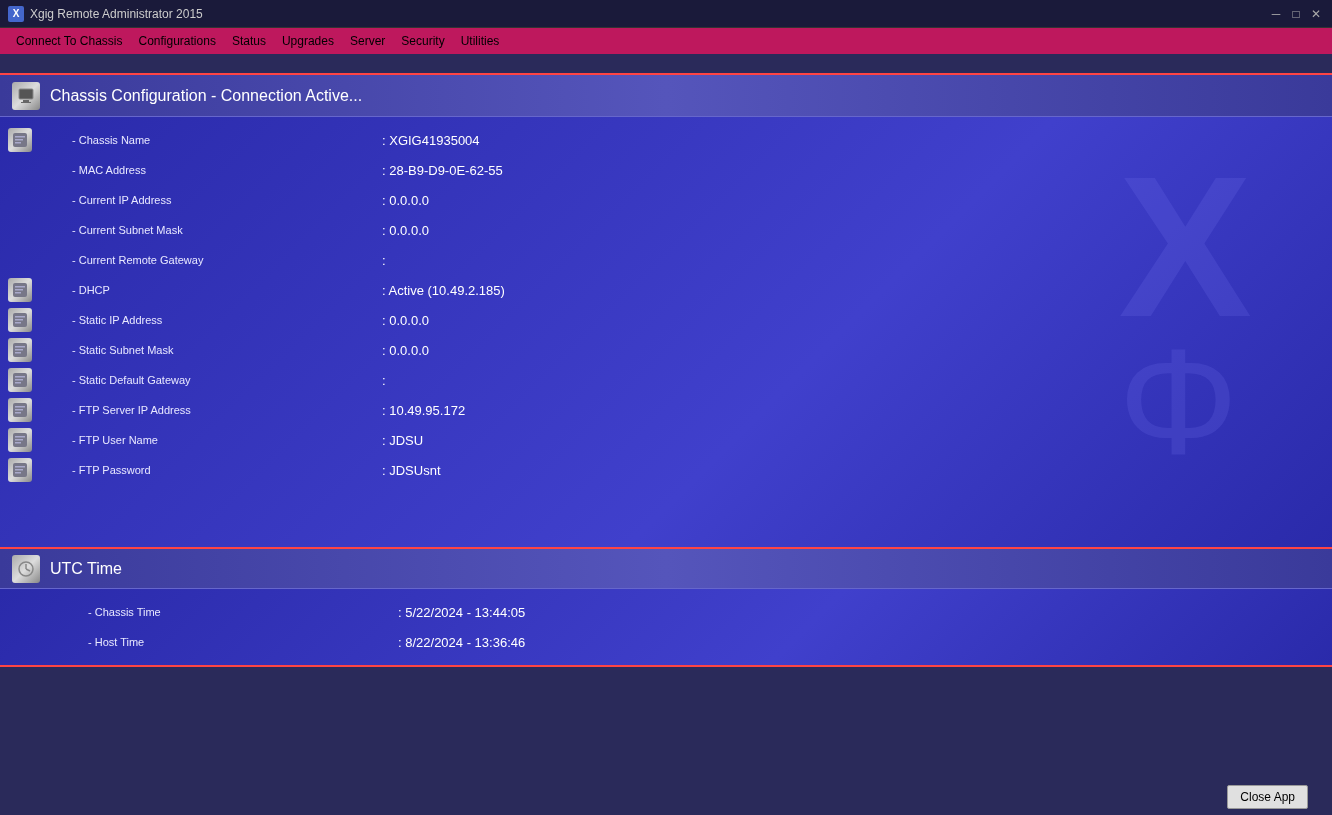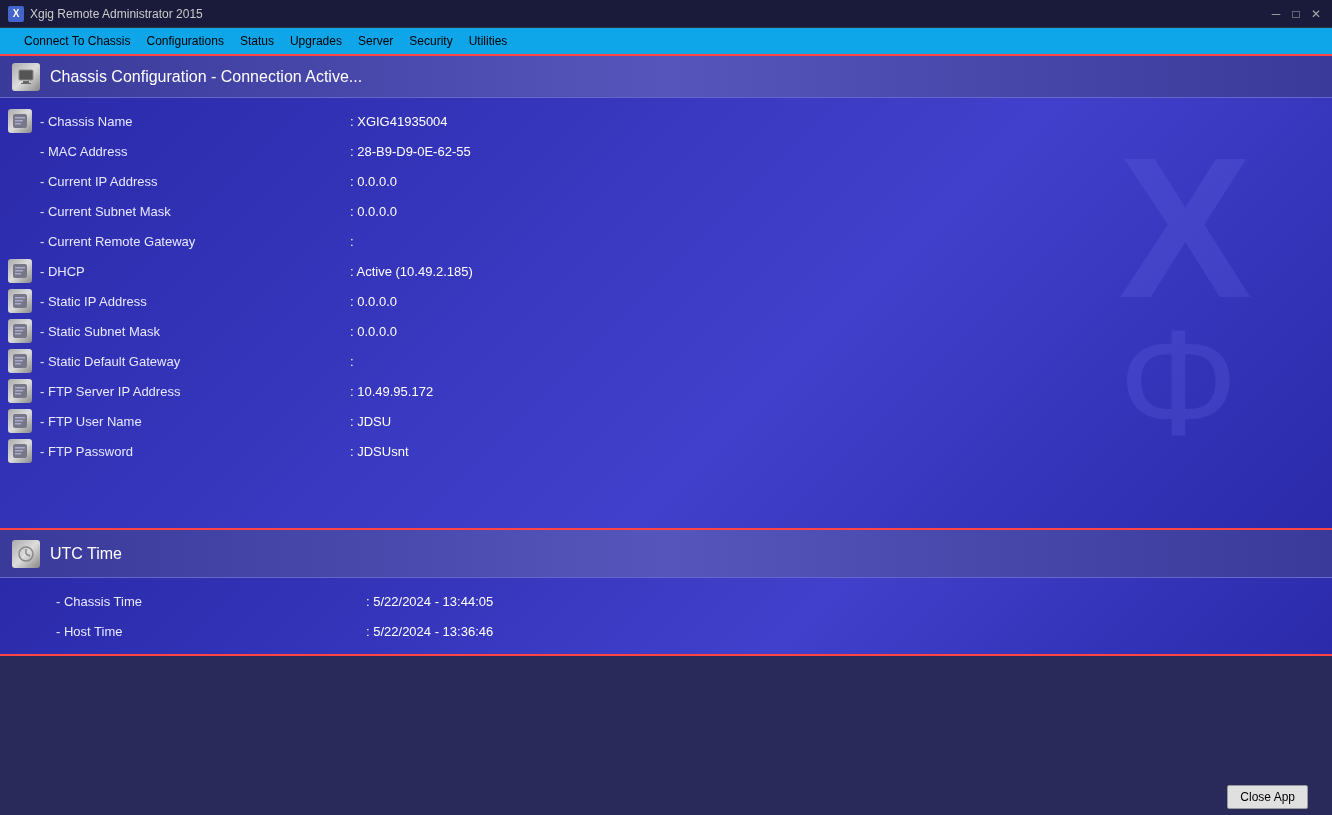--- a/index.html
+++ b/index.html
@@ -41,44 +41,45 @@
       display: flex; gap: 4px;
     }
     .titlebar-btn {
       width: 16px; height: 16px;
       background: none; border: none; color: #aaa;
       font-size: 12px; cursor: pointer; display: flex; align-items: center; justify-content: center;
     }
 
     
     .menubar {
-      background: #0ea5e9;
+      background: #be185d;
       height: 26px;
       display: flex;
       align-items: center;
-      padding: 0 16px;
+      padding: 0 8px;
     }
     .menu-item {
       padding: 3px 8px;
       font-size: 12px;
       color: #000;
       cursor: pointer;
       border-radius: 2px;
     }
 
     
     .section-header {
       background: linear-gradient(90deg, #3a3a9a 0%, #5555bb 50%, #3a3a9a 100%);
       height: 44px;
       display: flex;
       align-items: center;
       padding: 0 12px;
       gap: 10px;
       border-top: 2px solid #ff4444;
       border-bottom: 1px solid #6666cc;
+      margin-top: 19px;
     }
     .section-header-icon {
       width: 28px; height: 28px;
       background: linear-gradient(135deg, #aaa 0%, #ddd 50%, #888 100%);
       border-radius: 3px;
       display: flex; align-items: center; justify-content: center;
       font-size: 14px;
     }
     .section-header-title {
       font-size: 16px;
@@ -136,34 +137,35 @@
       flex-shrink: 0;
       display: flex; align-items: center; justify-content: center;
       font-size: 10px;
     }
     .data-row-icon.empty {
       background: transparent;
     }
     .data-label {
       width: 310px;
       color: #e8e8ff;
-      font-size: 13px;
+      font-size: 11px;
+      margin-left: 32px;
     }
     .data-value {
       color: #ffffff;
       font-size: 13px;
     }
 
     
     .utc-section {
       border-top: 2px solid #ff4444;
     }
     .utc-header {
       background: linear-gradient(90deg, #3a3a9a 0%, #5555bb 50%, #3a3a9a 100%);
-      height: 48px;
+      height: 40px;
       display: flex;
       align-items: center;
       padding: 0 12px;
       gap: 10px;
       border-bottom: 1px solid #6666cc;
     }
 
     .time-section {
       background: linear-gradient(135deg, #2a2aaa 0%, #3535bb 30%, #4040cc 60%, #2a2aaa 100%);
       position: relative;
@@ -366,20 +368,20 @@
   </div>
   <div class="time-section" id="time-rows">
   <div class="data-row">
         <div class="data-row-icon empty"></div>
         <span class="data-label"> - Chassis Time</span>
         <span class="data-value">: 5/22/2024 - 13:44:05</span>
       </div>
       <div class="data-row">
         <div class="data-row-icon empty"></div>
         <span class="data-label"> - Host Time</span>
-        <span class="data-value">: 5/22/2024 - 13:36:46</span>
+        <span class="data-value">: 8/22/2024 - 13:36:46</span>
       </div>
     </div>
 </div>
 
 <div class="bottom-bar">
   <button class="close-app-btn">Close App</button>
 </div>
 
 </body></html>

